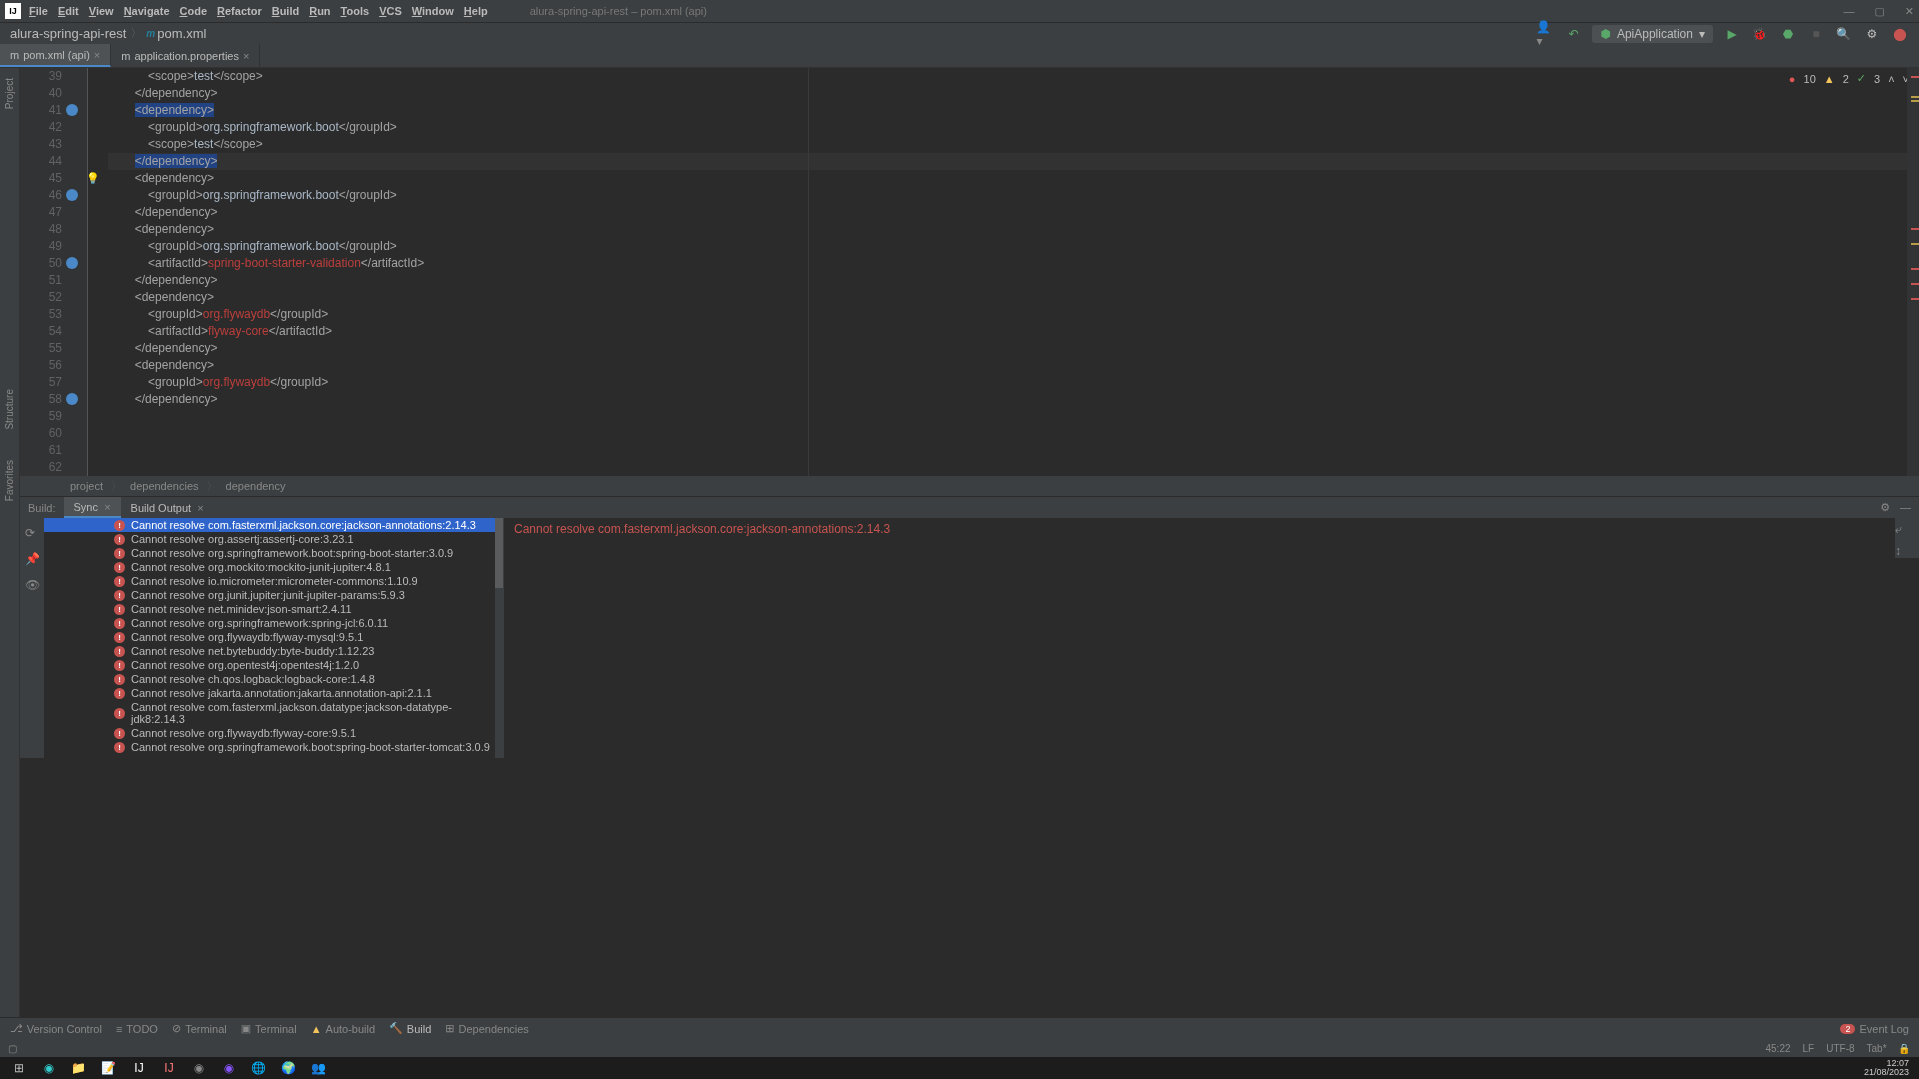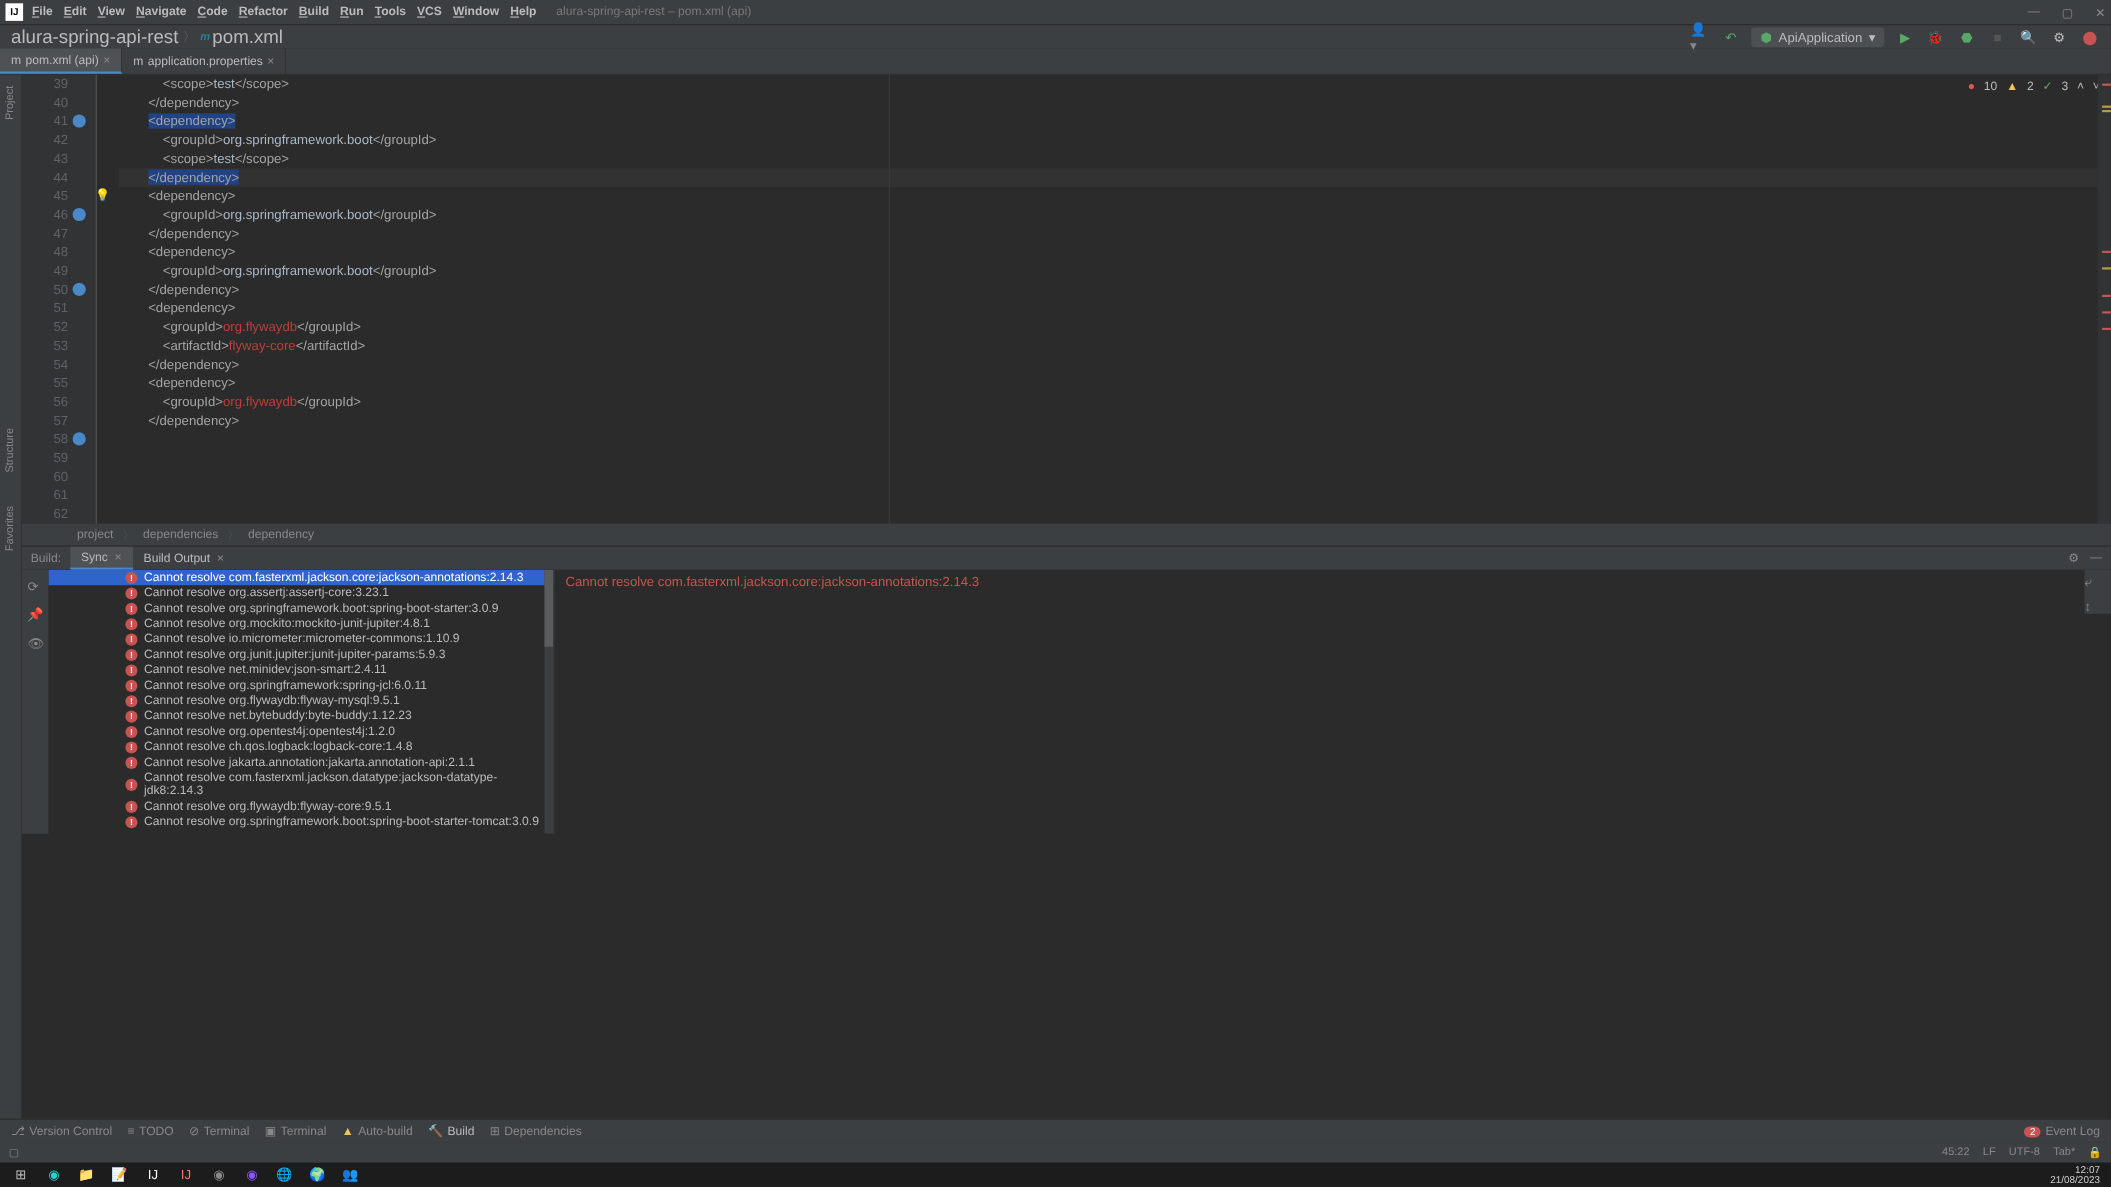--- a/index.html
+++ b/index.html
@@ -4,26 +4,26 @@
 <style>
 * { margin: 0; padding: 0; box-sizing: border-box; font-family: 'Segoe UI', sans-serif; }
 body { background: #2b2b2b; color: #bbb; font-size: 12px; overflow: hidden; width: 1919px; height: 1079px; }
 
 
 .titlebar { height: 22px; background: #3c3f41; display: flex; align-items: center; padding: 0 5px; color: #bbb; font-size: 11px; }
 .titlebar .logo { width: 16px; height: 16px; background: #fff; margin-right: 8px; display: flex; align-items: center; justify-content: center; font-size: 9px; font-weight: bold; color: #000; }
 .menubar { display: flex; gap: 10px; font-weight: bold; }
 .menubar span { cursor: pointer; }
 .menubar span u { text-decoration: underline; }
-.titlebar .wintitle { margin-left: 18px; color: #787878; text-align: center; }
+.titlebar .wintitle { margin-left: 42px; color: #787878; text-align: center; }
 .titlebar .winbtns { margin-left: auto; display: flex; gap: 20px; color: #888; }
 
 
 .breadcrumb-bar { height: 22px; background: #3c3f41; display: flex; align-items: center; padding: 0 10px; border-top: 1px solid #2b2b2b; }
-.breadcrumb-bar .crumb { color: #bbb; font-size: 17px; }
+.breadcrumb-bar .crumb { color: #bbb; font-size: 13px; }
 .breadcrumb-bar .sep { color: #666; margin: 0 4px; }
 .breadcrumb-bar .file-icon { color: #267f99; margin-right: 2px; font-weight: bold; font-style: italic; font-size: 10px; }
 .breadcrumb-bar .right { margin-left: auto; display: flex; align-items: center; gap: 10px; }
 .run-config { background: #4c5052; padding: 2px 8px; border-radius: 3px; display: flex; align-items: center; gap: 6px; }
 .icon-btn { width: 18px; height: 18px; display: flex; align-items: center; justify-content: center; cursor: pointer; }
 .play-icon { color: #59a869; }
 .debug-icon { color: #59a869; }
 
 
 .tabs { height: 24px; background: #3c3f41; display: flex; border-bottom: 1px solid #323232; }
@@ -202,20 +202,21 @@
       <div class="line">        <span class="tag">&lt;/dependency&gt;</span></div>
       <div class="line">        <span class="tag highlighted-tag">&lt;dependency&gt;</span></div>
       <div class="line">            <span class="tag">&lt;groupId&gt;</span><span class="txt">org.springframework.boot</span><span class="tag">&lt;/groupId&gt;</span></div>
       <div class="line">            <span class="tag">&lt;scope&gt;</span><span class="txt">test</span><span class="tag">&lt;/scope&gt;</span></div>
       <div class="line hl">        <span class="tag highlighted-tag">&lt;/dependency&gt;</span></div>
       <div class="line">        <span class="tag">&lt;dependency&gt;</span></div>
       <div class="line">            <span class="tag">&lt;groupId&gt;</span><span class="txt">org.springframework.boot</span><span class="tag">&lt;/groupId&gt;</span></div>
       <div class="line">        <span class="tag">&lt;/dependency&gt;</span></div>
       <div class="line">        <span class="tag">&lt;dependency&gt;</span></div>
       <div class="line">            <span class="tag">&lt;groupId&gt;</span><span class="txt">org.springframework.boot</span><span class="tag">&lt;/groupId&gt;</span></div>
+      <div class="line">            <span class="tag">&lt;artifactId&gt;</span><span class="red">spring-boot-starter-validation</span><span class="tag">&lt;/artifactId&gt;</span></div>
       <div class="line">        <span class="tag">&lt;/dependency&gt;</span></div>
       <div class="line">        <span class="tag">&lt;dependency&gt;</span></div>
       <div class="line">            <span class="tag">&lt;groupId&gt;</span><span class="red">org.flywaydb</span><span class="tag">&lt;/groupId&gt;</span></div>
       <div class="line">            <span class="tag">&lt;artifactId&gt;</span><span class="red">flyway-core</span><span class="tag">&lt;/artifactId&gt;</span></div>
       <div class="line">        <span class="tag">&lt;/dependency&gt;</span></div>
       <div class="line">        <span class="tag">&lt;dependency&gt;</span></div>
       <div class="line">            <span class="tag">&lt;groupId&gt;</span><span class="red">org.flywaydb</span><span class="tag">&lt;/groupId&gt;</span></div>
       <div class="line">        <span class="tag">&lt;/dependency&gt;</span></div>
       <div class="line"></div>
     </div>

